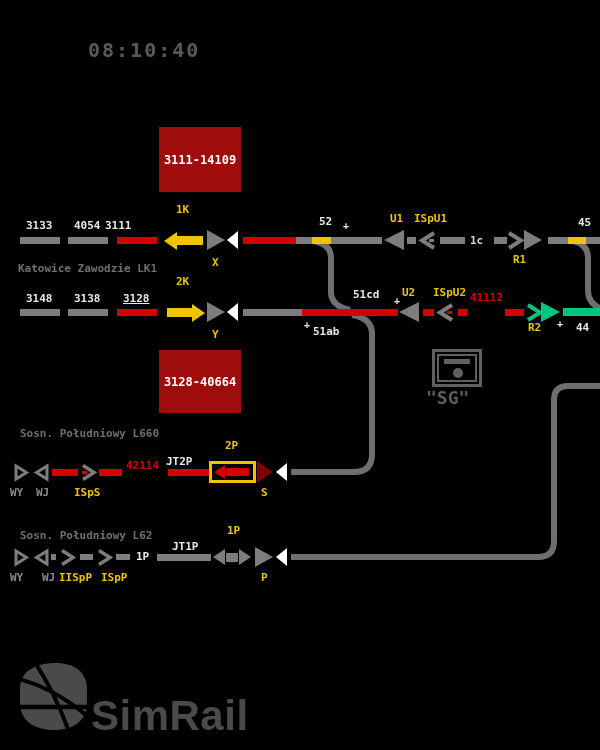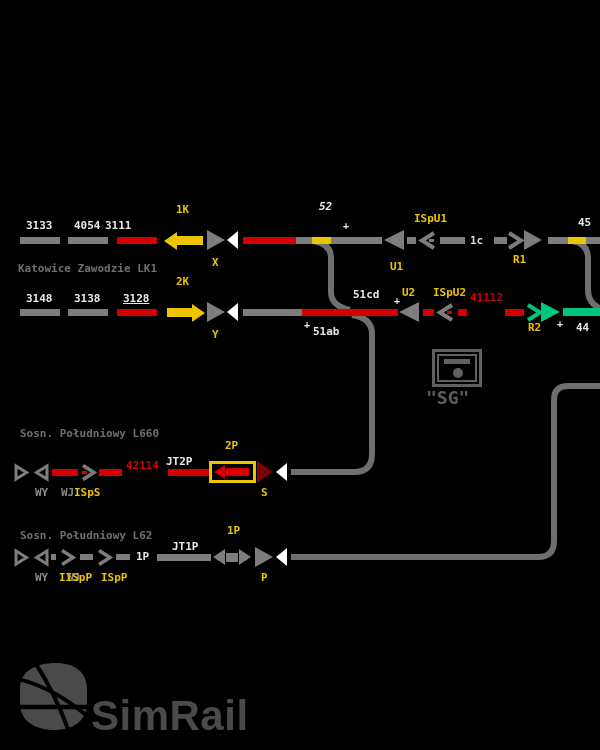--- a/index.html
+++ b/index.html
@@ -5,21 +5,21 @@
   html,body{margin:0;padding:0;background:#000;}
   #panel{position:relative;width:600px;height:750px;background:#000;overflow:hidden;
          font-family:"DejaVu Sans Mono",monospace;}
   .abs{position:absolute;}
   .seg{position:absolute;height:7px;background:#7d7d7d;}
   .seg.red{background:#d40000;}
   .seg.yel{background:#edc400;}
   .seg.grn{background:#00c57d;height:8px;}
   .lbl{position:absolute;font-weight:bold;font-size:11px;color:#e8e8e8;white-space:nowrap;line-height:1;}
   .lbl.y{color:#edc400;}
-  .lbl.g{color:#8a8a8a;margin-left:25px;}
+  .lbl.g{color:#8a8a8a;}
   .lbl.r{color:#d40000;}
   .plus{position:absolute;font-weight:bold;font-size:10px;color:#e8e8e8;line-height:1;}
   .station{position:absolute;font-weight:bold;font-size:11px;color:#6f6f6f;white-space:nowrap;line-height:1;}
   .tri{position:absolute;width:0;height:0;}
   .tri.gr{border-top:10px solid transparent;border-bottom:10px solid transparent;border-left:18px solid #7d7d7d;}
   .tri.gl{border-top:10px solid transparent;border-bottom:10px solid transparent;border-right:20px solid #7d7d7d;}
   .tri.wl{border-top:9px solid transparent;border-bottom:9px solid transparent;border-right:11px solid #ffffff;}
   .tri.grnr{border-top:10px solid transparent;border-bottom:10px solid transparent;border-left:19px solid #00c57d;}
   .tri.drr{border-top:11px solid transparent;border-bottom:11px solid transparent;border-left:16px solid #7c0101;}
   .tri.ylr{border-top:9px solid transparent;border-bottom:9px solid transparent;border-left:13px solid #edc400;}
@@ -36,21 +36,24 @@
 
 <div id="panel">
 
   <svg class="abs" style="left:0;top:0;" width="600" height="750" viewBox="0 0 600 750">
     <path d="M314 241 Q331 244 331 258 L331 292 Q331 306 350 310" fill="none" stroke="#6f6f6f" stroke-width="6"></path>
     <path d="M573 241 Q588 244 588 258 L588 290 Q588 304 602 309" fill="none" stroke="#6f6f6f" stroke-width="6"></path>
     <path d="M352 315 Q372 318 372 334 L372 454 Q372 472 354 472 L291 472" fill="none" stroke="#6f6f6f" stroke-width="6"></path>
     <path d="M601 386 L568 386 Q554 386 554 400 L554 541 Q554 557 538 557 L291 557" fill="none" stroke="#6f6f6f" stroke-width="6"></path>
   </svg>
 
-
+  <div class="clock" style="left:88px;top:40px;">08:10:40</div>
+
+  <div class="redbox" style="left:159px;top:127px;height:65px;">3111-14109</div>
+  <div class="redbox" style="left:159px;top:350px;height:63px;">3128-40664</div>
 
   <div class="lbl" style="left:26px;top:220px;">3133</div>
   <div class="lbl" style="left:74px;top:220px;">4054</div>
   <div class="lbl" style="left:105px;top:220px;">3111</div>
   <div class="seg" style="left:20px;top:237px;width:40px;"></div>
   <div class="seg" style="left:68px;top:237px;width:40px;"></div>
   <div class="seg red" style="left:117px;top:237px;width:40px;"></div>
 
   <div class="lbl y" style="left:176px;top:204px;">1K</div>
   <div>
@@ -61,24 +64,24 @@
   <div>
     <div class="tri gr" style="left:207px;top:230px;"></div>
     <div class="tri wl" style="left:227px;top:231px;"></div>
   </div>
   <div class="lbl y" style="left:212px;top:257px;">X</div>
 
   <div class="seg red" style="left:243px;top:237px;width:53px;"></div>
   <div class="seg" style="left:296px;top:237px;width:16px;"></div>
   <div class="seg yel" style="left:312px;top:237px;width:19px;"></div>
   <div class="seg" style="left:331px;top:237px;width:51px;"></div>
-  <div class="lbl" style="left:319px;top:201px;font-style:italic;">52</div>
+  <div class="lbl" style="left:319px;top:216px;">52</div>
   <div class="plus" style="left:343px;top:221px;">+</div>
 
-  <div class="lbl y" style="left:390px;top:213px;margin-top:48px;">U1</div>
+  <div class="lbl y" style="left:390px;top:213px;">U1</div>
   <div class="lbl y" style="left:414px;top:213px;">ISpU1</div>
   <div class="tri gl" style="left:384px;top:230px;"></div>
   <div class="seg" style="left:407px;top:237px;width:9px;"></div>
   <svg class="abs" style="left:417px;top:230px;" width="20" height="21" viewBox="0 0 20 21">
     <path d="M17 3 L5 10.5 L17 18" fill="none" stroke="#7d7d7d" stroke-width="4"></path>
     <rect x="12" y="9" width="5" height="3" fill="#7d7d7d"></rect>
   </svg>
   <div class="seg" style="left:440px;top:237px;width:25px;"></div>
   <div class="lbl" style="left:470px;top:235px;color:#d8d8d8;">1c</div>
   <div class="seg" style="left:494px;top:237px;width:13px;"></div>

